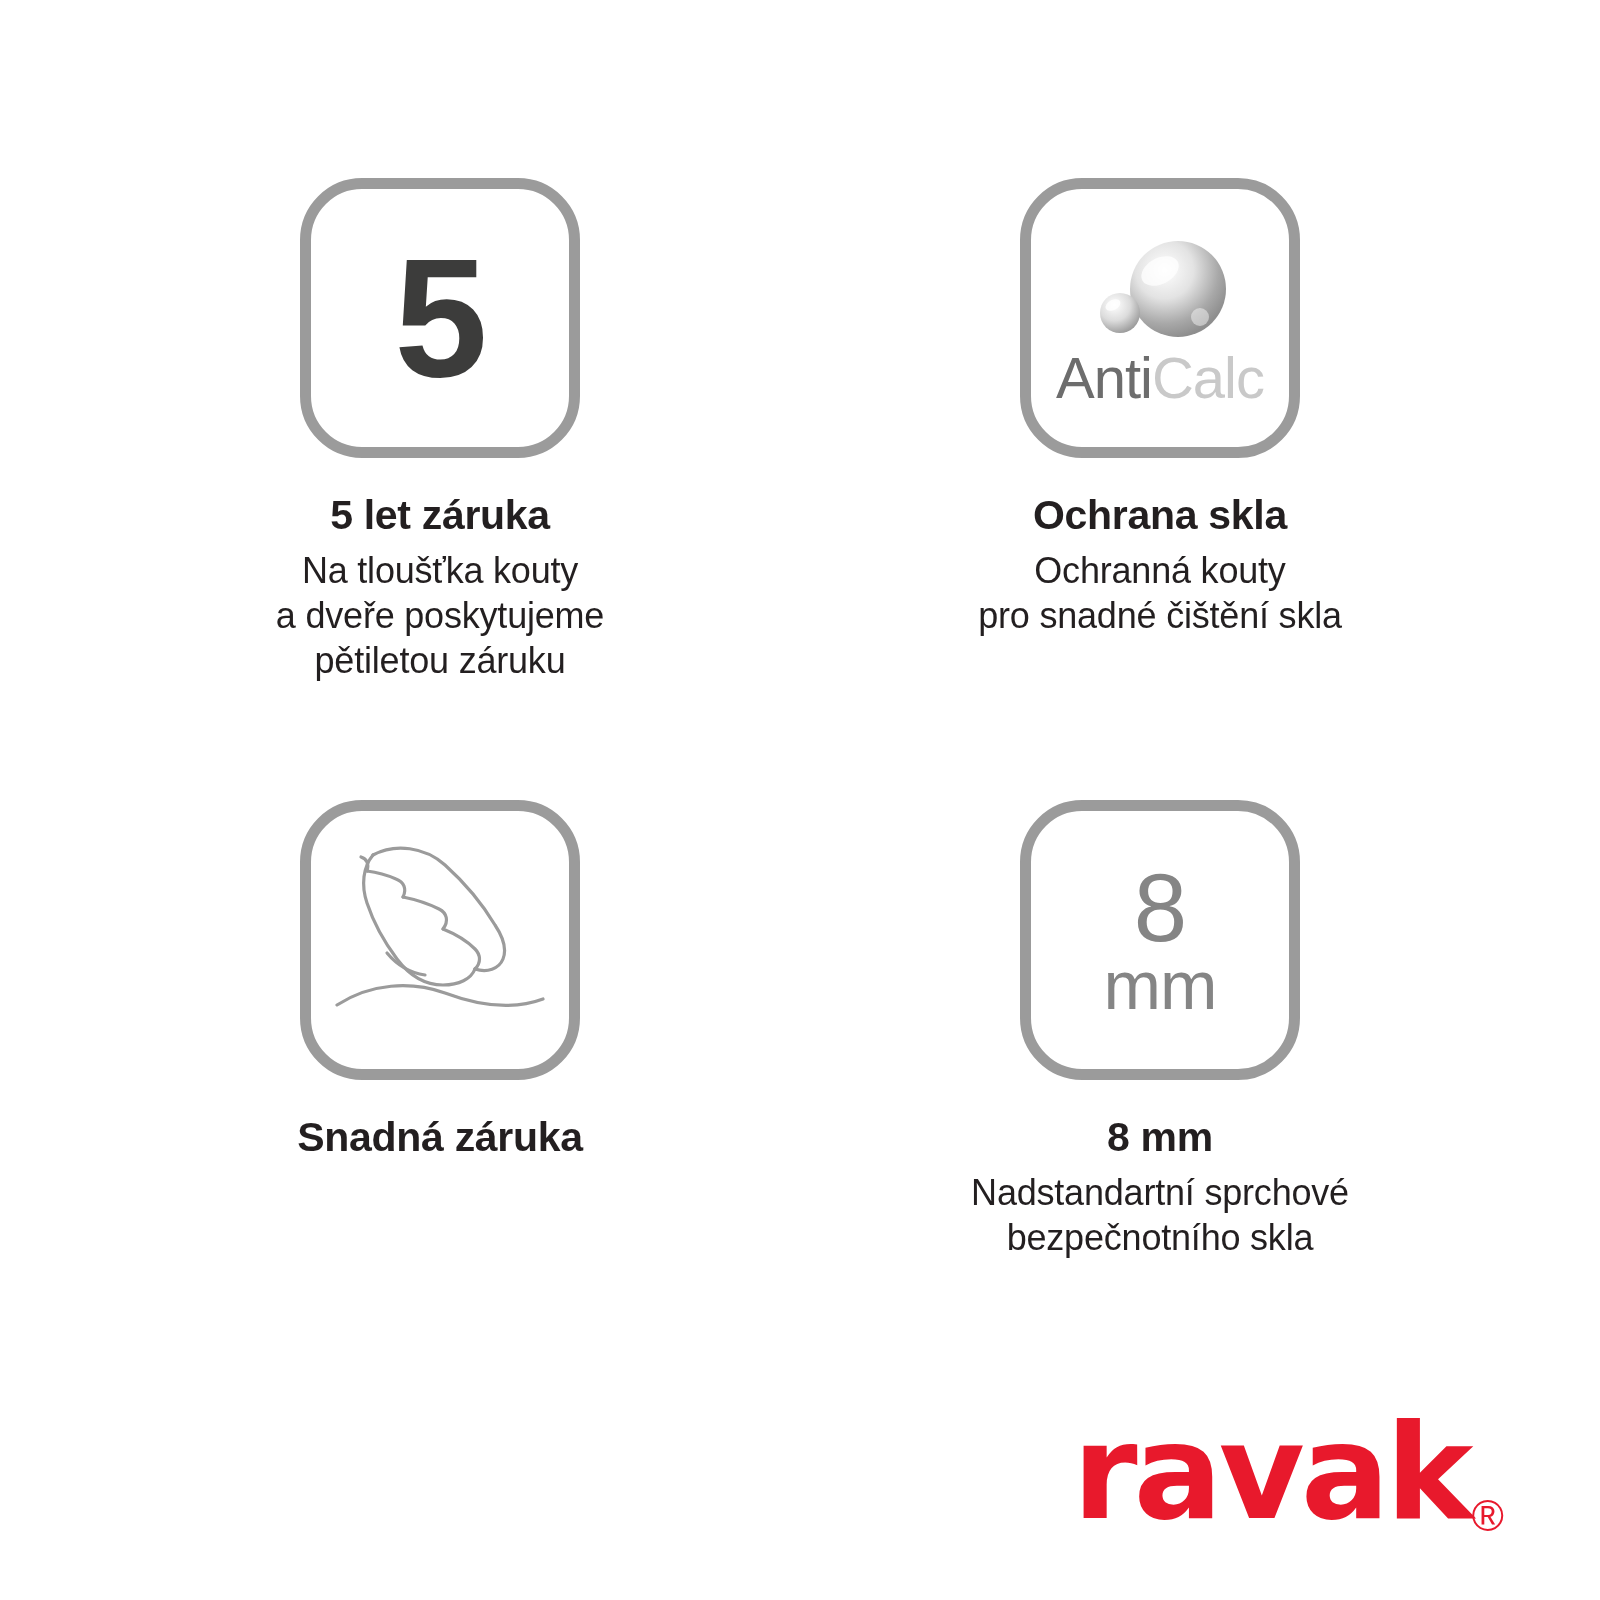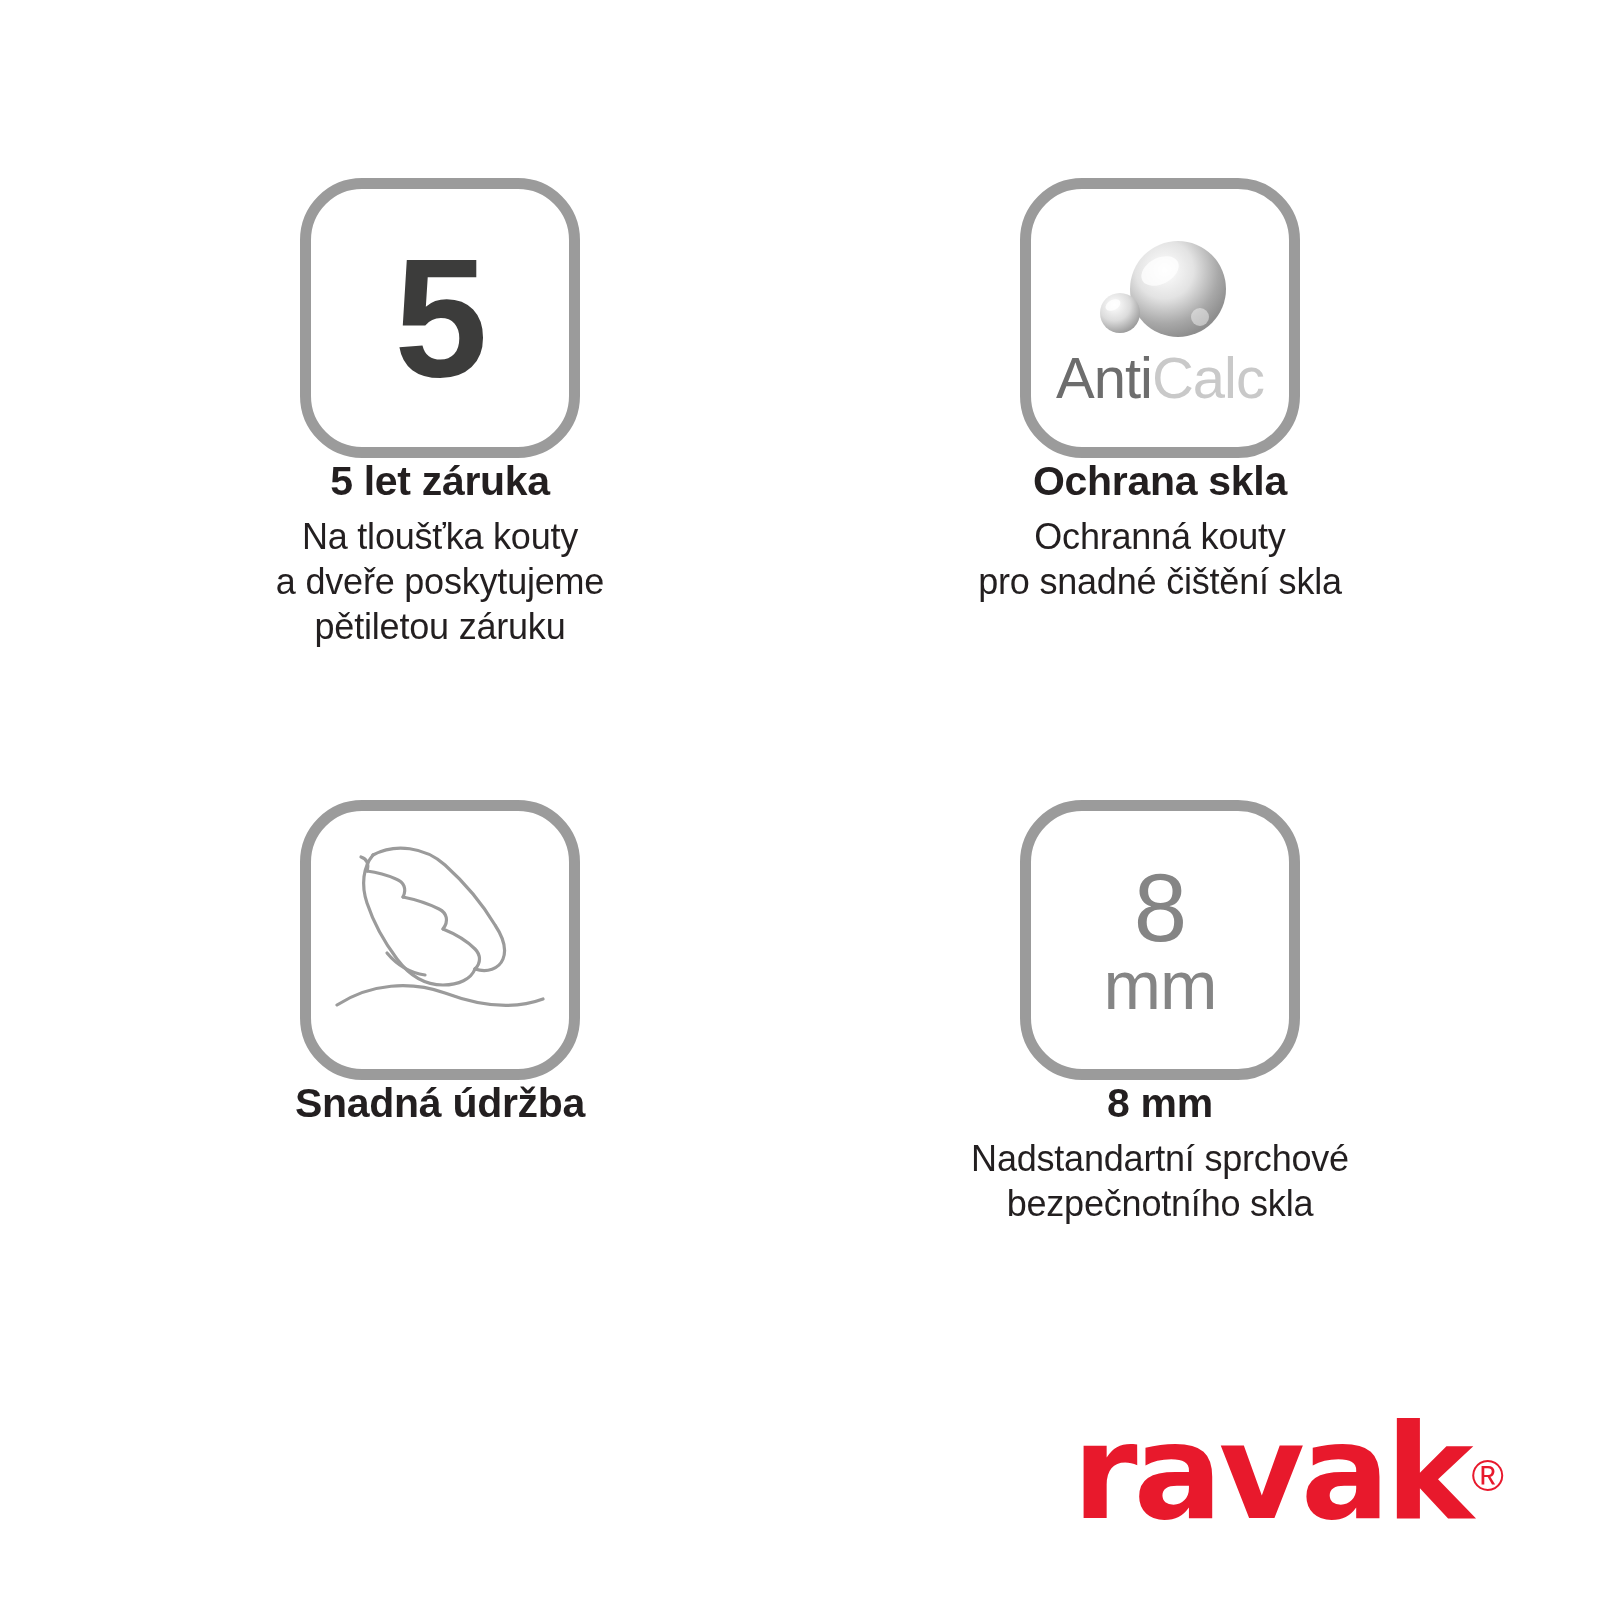--- a/index.html
+++ b/index.html
@@ -96,20 +96,21 @@
     font-size: 58px;
     font-weight: 400;
     letter-spacing: -1px;
     line-height: 1;
     margin-top: 4px;
   }
   .anticalc-word .anti { color: #6d6d6d; }
   .anticalc-word .calc { color: #c9c9c9; }
 
   .titles {
+    margin-top: 34px;
     text-align: center;
     max-width: 460px;
   }
   .f-title {
     font-size: 41px;
     font-weight: bold;
     color: #231f20;
     line-height: 1.16;
     letter-spacing: -0.3px;
   }
@@ -122,21 +123,21 @@
     line-height: 1.26;
     letter-spacing: -0.2px;
   }
   .f-desc span { display: block; }
 
   .brand {
     position: absolute;
     right: 96px;
     bottom: 62px;
     display: flex;
-    align-items: center;
+    align-items: flex-end;
   }
   .brand-text {
     font-family: "DejaVu Sans", sans-serif;
     font-size: 132px;
     font-weight: bold;
     color: #e8192c;
     line-height: 1;
     letter-spacing: -4px;
   }
   .brand-reg {
@@ -213,21 +214,21 @@
           <path d="M150 136 C156 130, 156 122, 150 116 C142 108, 128 100, 118 96"></path>
           <path d="M118 96 C124 88, 122 80, 114 76 C104 71, 88 66, 78 64"></path>
           <path d="M78 64 C82 56, 79 49, 71 46 C62 42, 50 39, 42 38"></path>
           <path d="M42 38 C44 31, 42 26, 36 24"></path>
           <path d="M62 120 C72 132, 86 140, 100 142"></path>
           <path d="M12 172 C46 150, 86 148, 120 160 C152 172, 186 178, 218 166"></path>
         </g>
       </svg>
     </div>
     <div class="titles">
-      <div class="f-title">Snadná údržba</div>
+      <div class="f-title">Snadná záruka</div>
     </div>
   </div>
 
   <div class="feature r2 c2">
     <div class="icon-box">
       <div class="thickness-inner">
         <span class="t-num">8</span>
         <span class="t-unit">mm</span>
       </div>
     </div>

